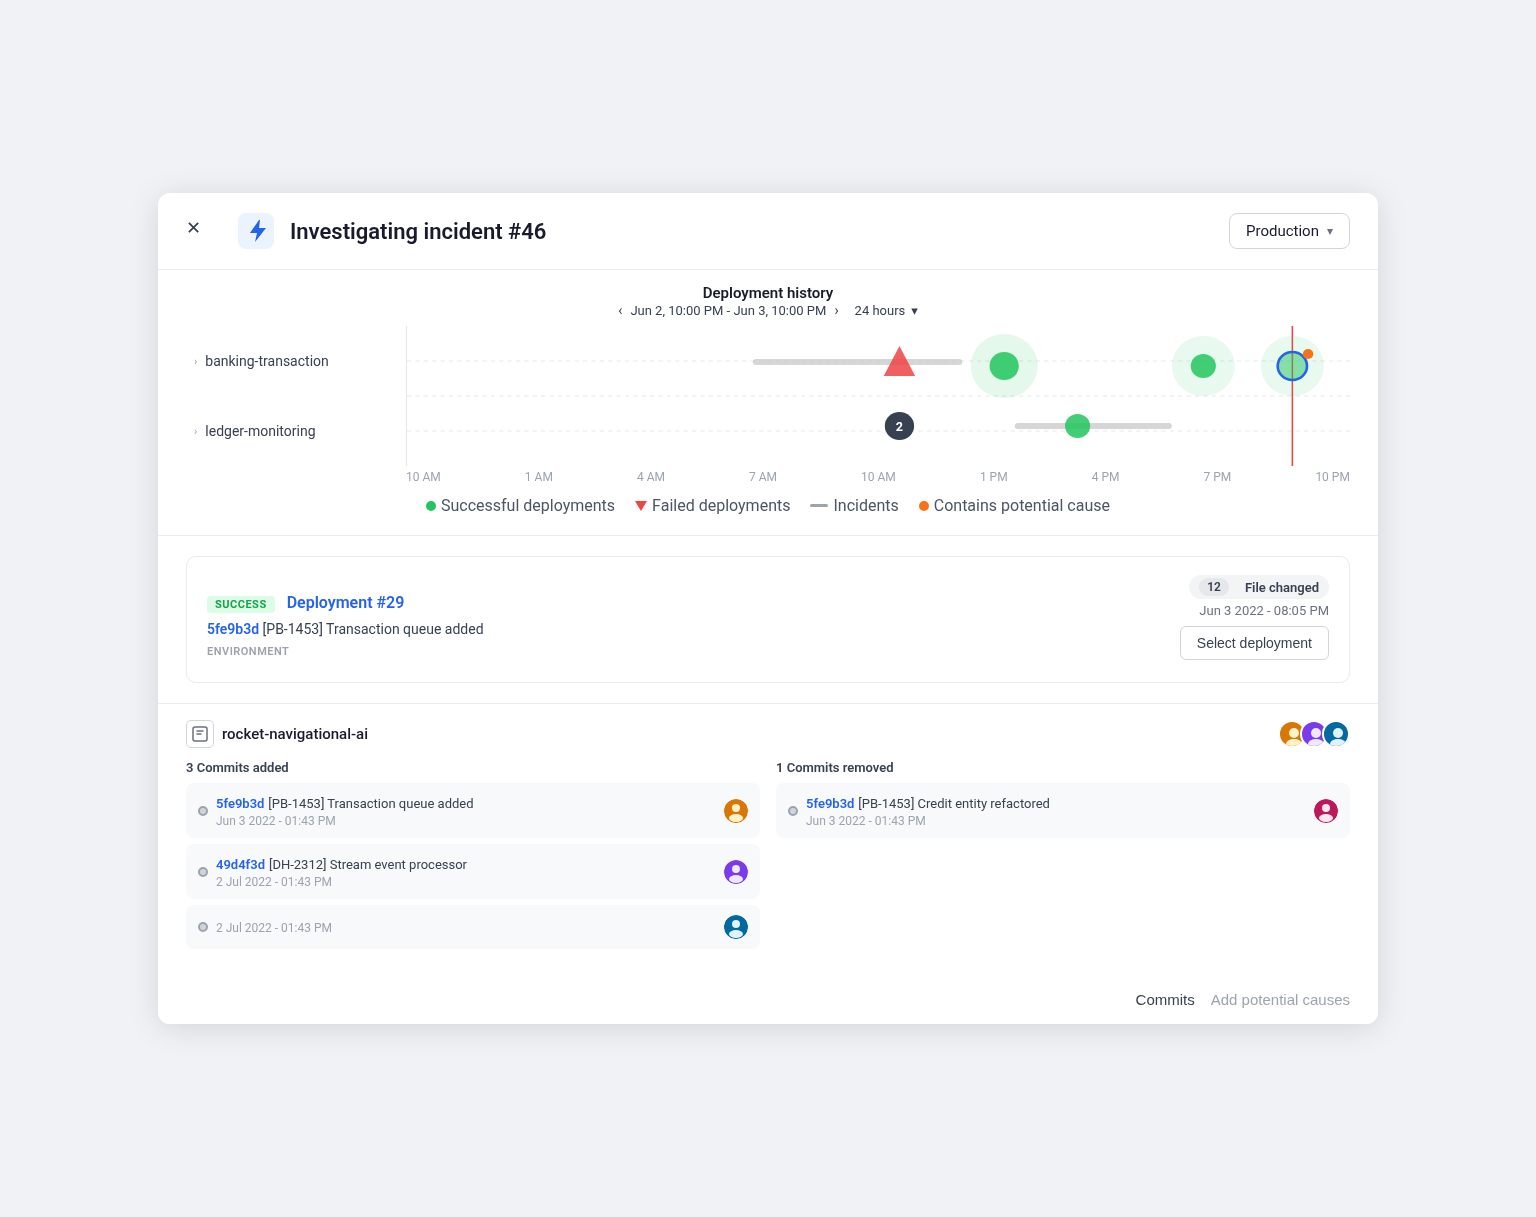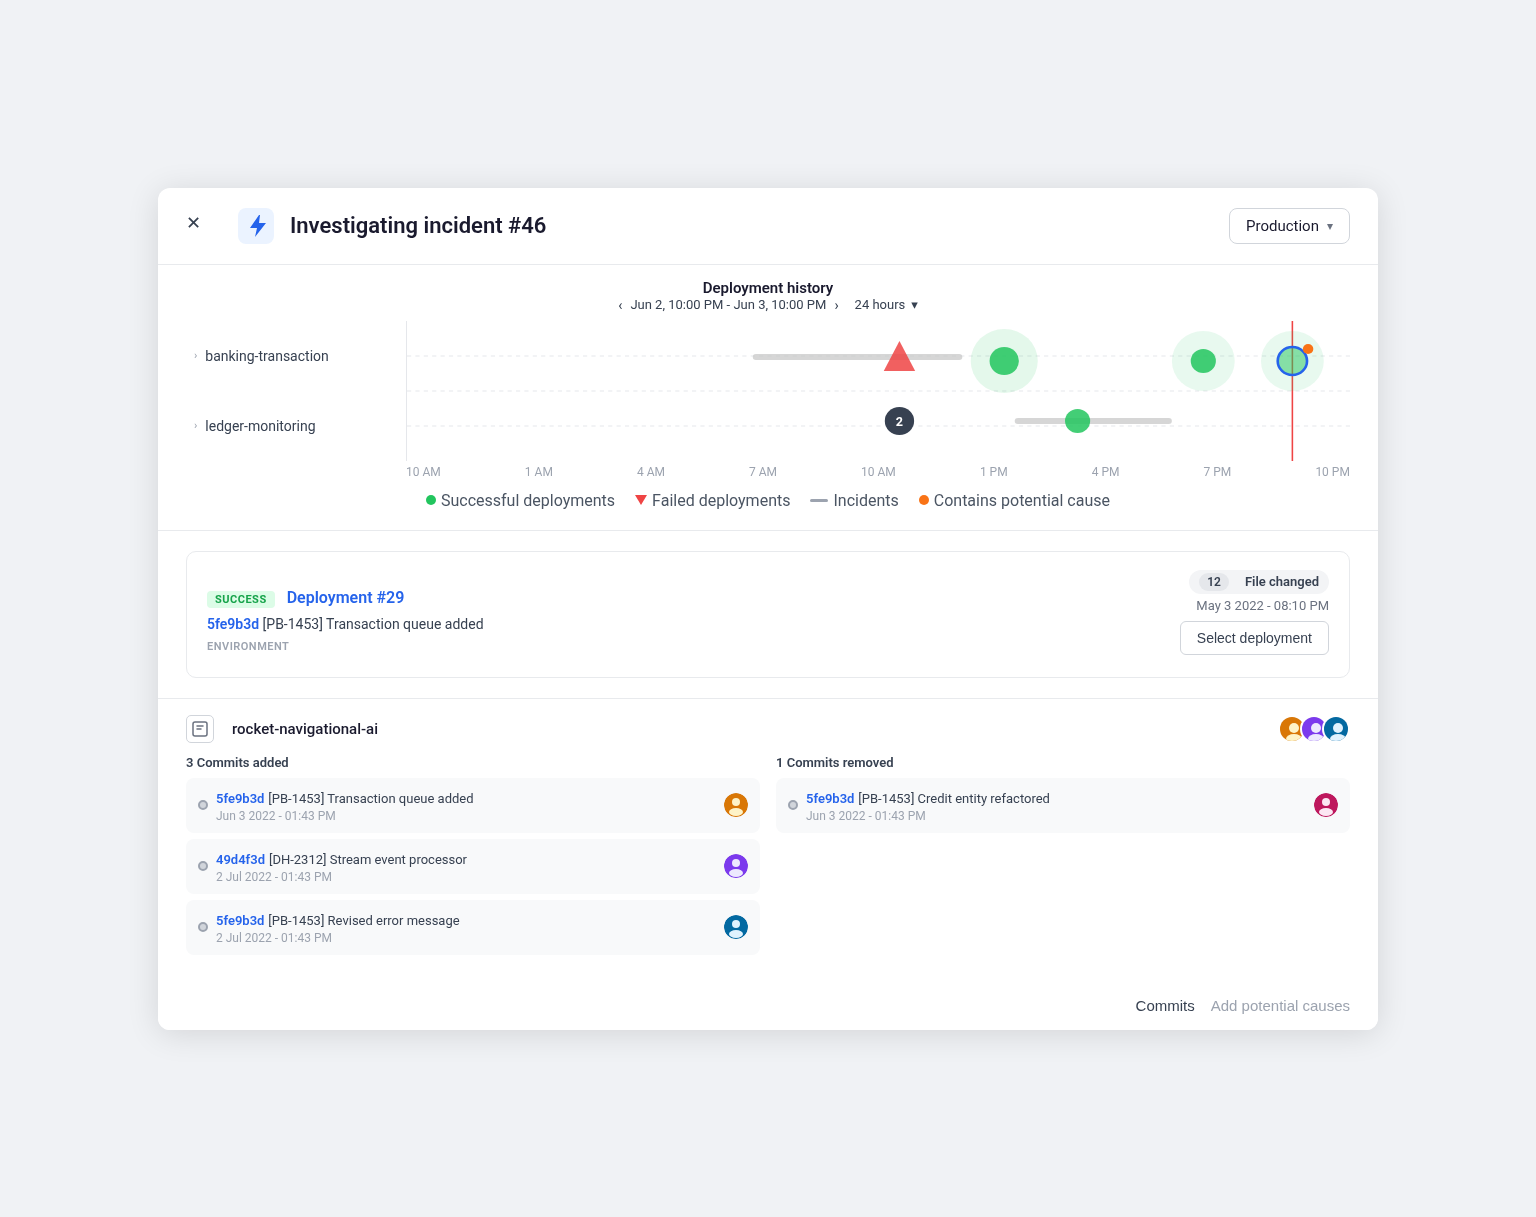--- a/index.html
+++ b/index.html
@@ -219,21 +219,21 @@
     }
     .repo-header {
       display: flex;
       align-items: center;
       justify-content: space-between;
       margin-bottom: 12px;
     }
     .repo-name {
       display: flex;
       align-items: center;
-      gap: 18px;
+      gap: 8px;
       font-size: 15px;
       font-weight: 500;
       color: #1a1a2e;
     }
     .repo-icon {
       width: 28px;
       height: 28px;
       border: 1px solid #d1d5db;
       border-radius: 5px;
       display: flex;
@@ -502,21 +502,21 @@
           </div>
           <div class="env-label">Environment</div>
         </div>
         <div class="deployment-card-right">
           <div style="display:flex; align-items:center; justify-content:flex-end; gap:8px;">
             <span class="file-changed-badge">
               <span style="background:#e5e7eb; border-radius:12px; padding:2px 8px; font-size:12px;">12</span>
               <span>File changed</span>
             </span>
           </div>
-          <div class="timestamp">May 3 2022 - 08:10 PM</div>
+          <div class="timestamp">Jun 3 2022 - 08:05 PM</div>
           <button class="select-deploy-btn">Select deployment</button>
         </div>
       </div>
     </div>
   </div>
 
   <div class="repo-section">
     <div class="repo-header">
       <div class="repo-name">
         <div class="repo-icon">
@@ -592,24 +592,20 @@
               <rect width="24" height="24" rx="12" fill="#7c3aed"></rect>
               <circle cx="12" cy="9" r="4" fill="#ede9fe"></circle>
               <ellipse cx="12" cy="19" rx="7" ry="4" fill="#ede9fe"></ellipse>
             </svg>
           </div>
         </div>
 
         <div class="commit-item">
           <div class="commit-dot"></div>
           <div class="commit-info">
-            <div>
-              <span class="commit-hash-link">5fe9b3d</span>
-              <span class="commit-description">[PB-1453] Revised error message</span>
-            </div>
             <div class="commit-time">2 Jul 2022 - 01:43 PM</div>
           </div>
           <div class="commit-avatar">
             <svg width="24" height="24" viewBox="0 0 24 24">
               <rect width="24" height="24" rx="12" fill="#0369a1"></rect>
               <circle cx="12" cy="9" r="4" fill="#e0f2fe"></circle>
               <ellipse cx="12" cy="19" rx="7" ry="4" fill="#e0f2fe"></ellipse>
             </svg>
           </div>
         </div>

